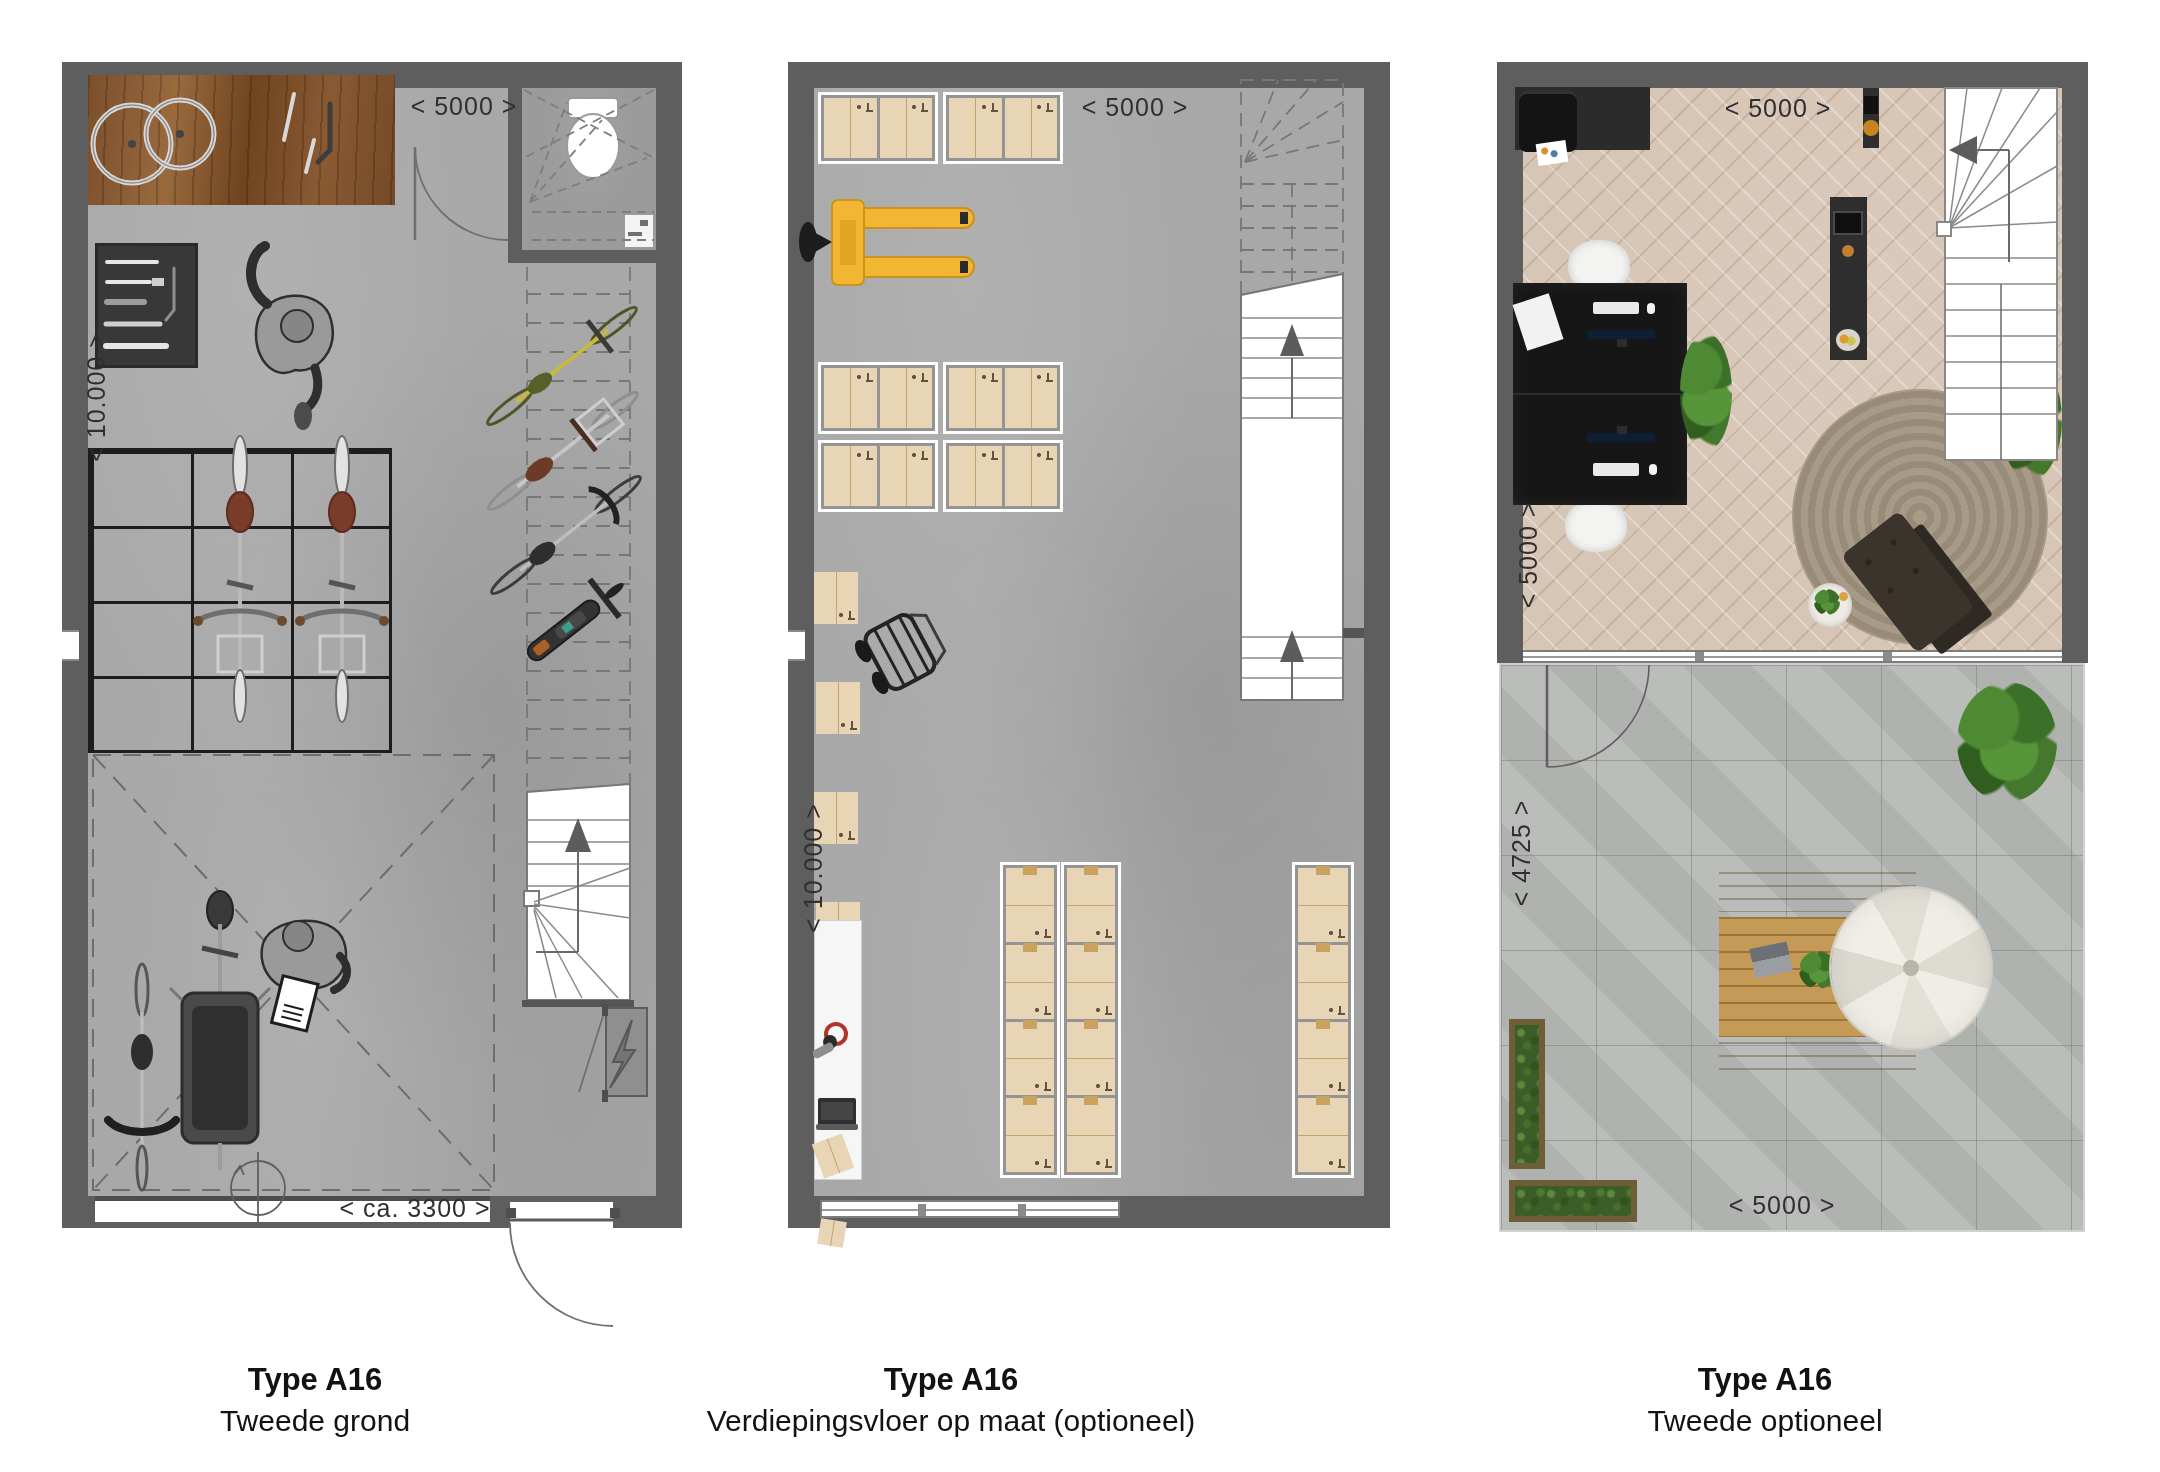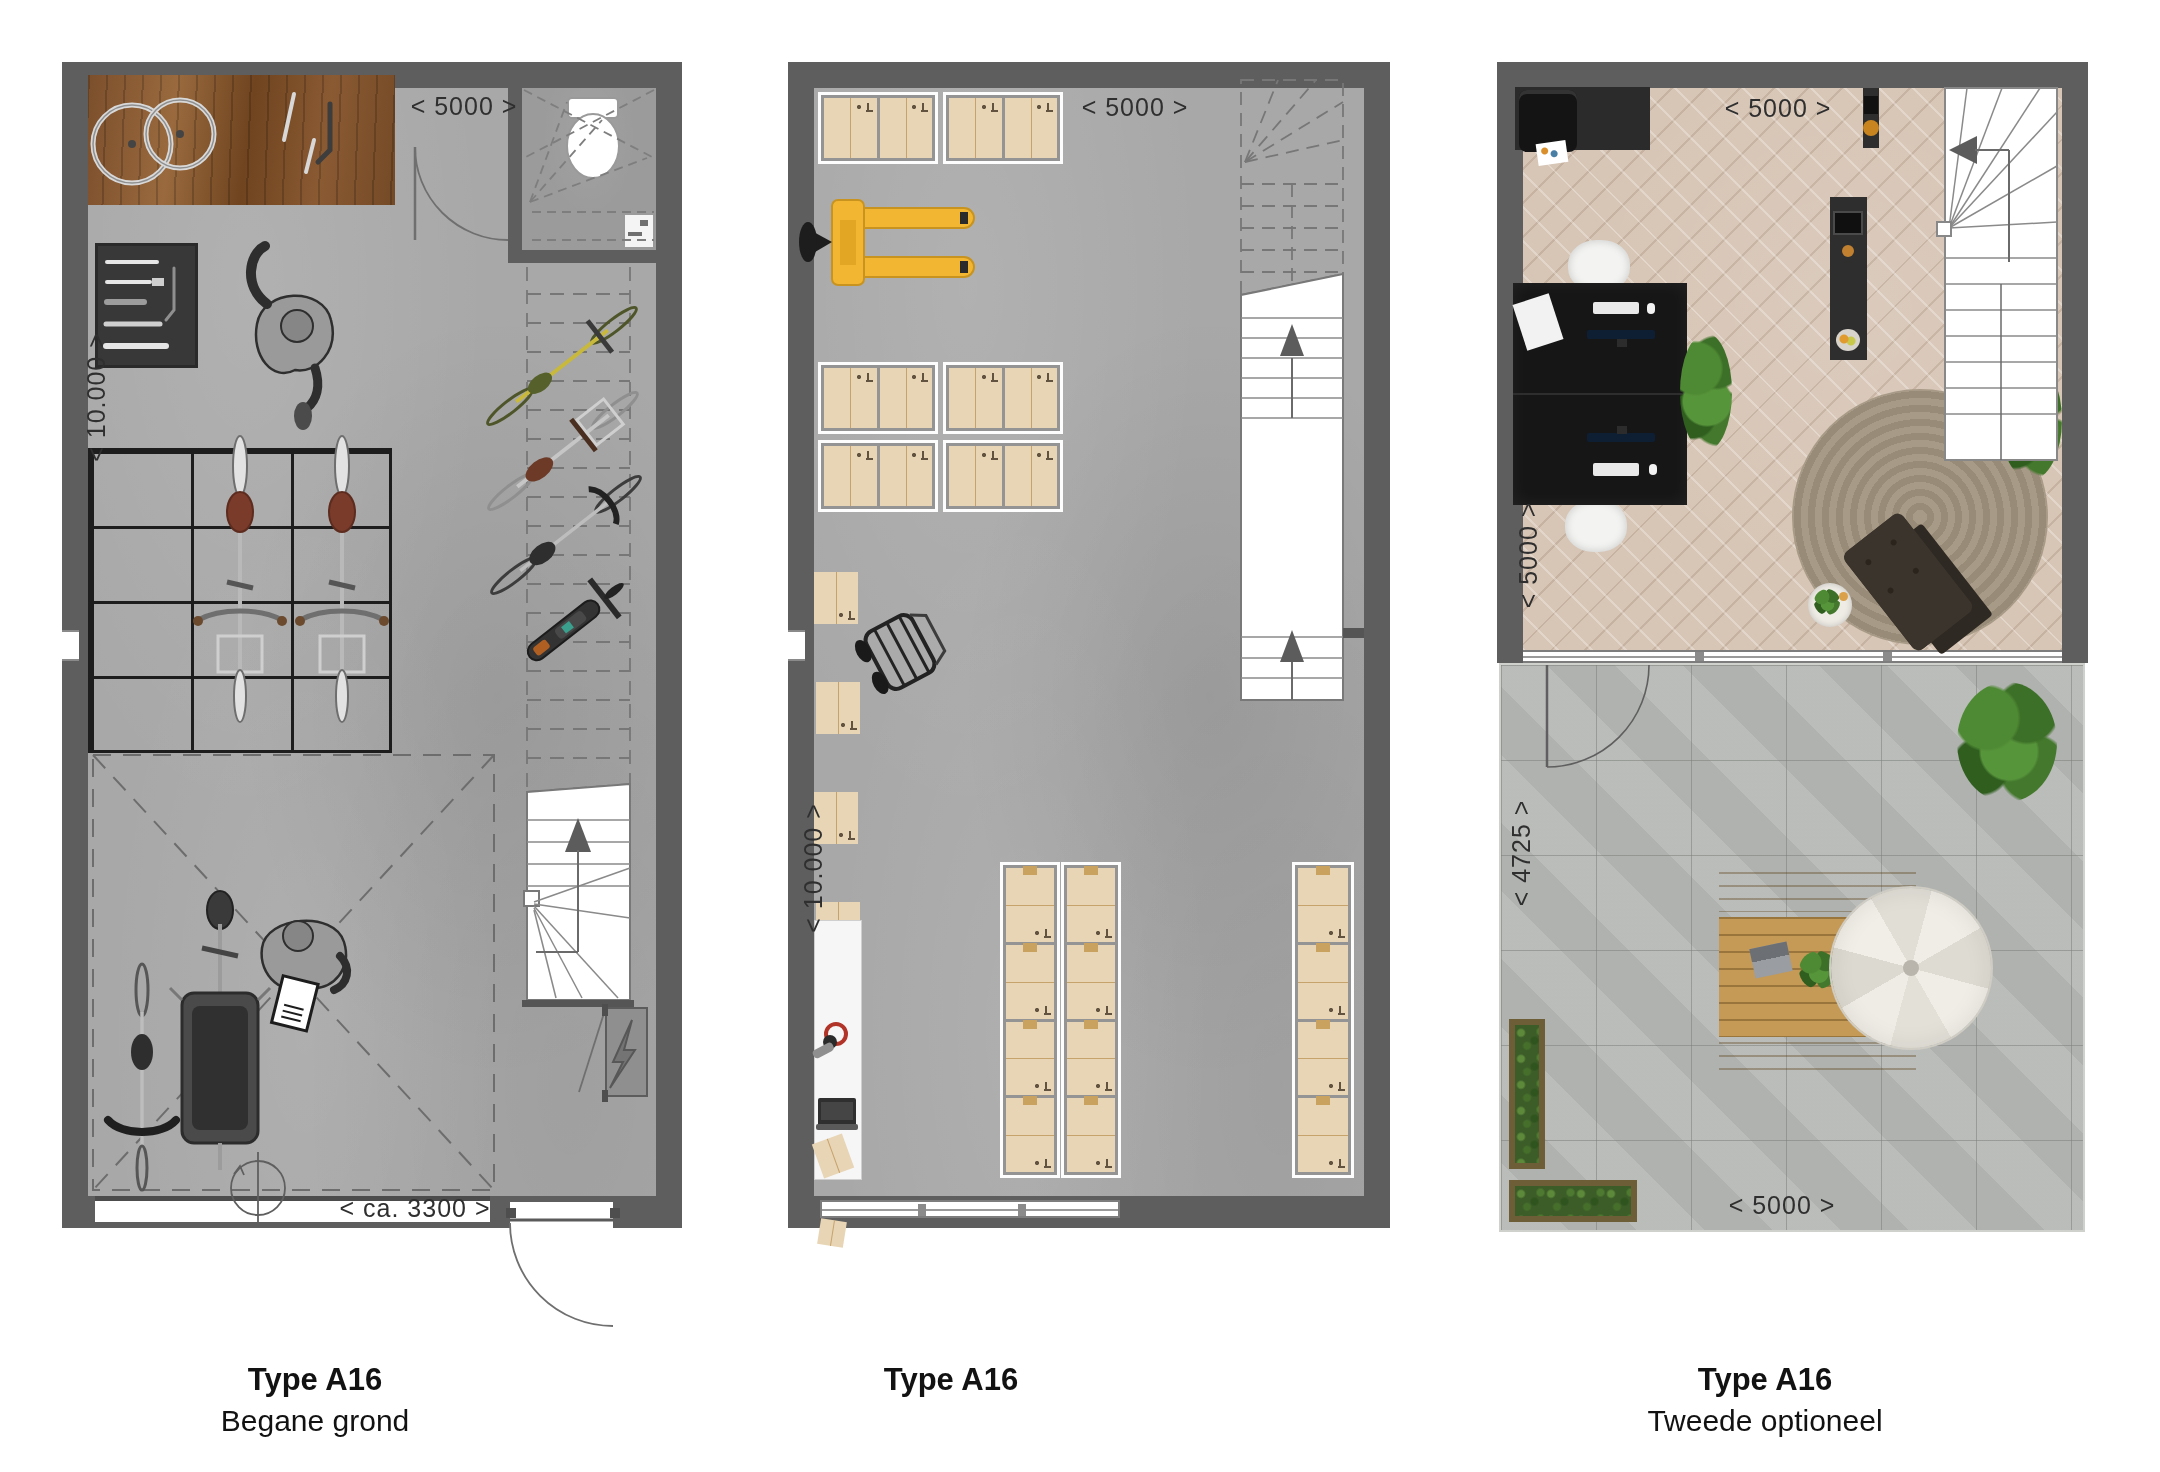--- a/index.html
+++ b/index.html
@@ -645,23 +645,24 @@
     <svg width="586" height="569" viewBox="0 0 586 569">
       <line x1="46" y1="0" x2="46" y2="102" stroke="#5f5f5f" stroke-width="2.5"></line>
       <path d="M 148,0 A 102 102 0 0 1 46,102" fill="none" stroke="#5f5f5f" stroke-width="1.6"></path>
     </svg>
     <div class="dim v" style="left:20px;top:188px">&lt; 4725 &gt;</div>
     <div class="dim" style="left:281px;top:540px">&lt; 5000 &gt;</div>
   </section>
 
   <div class="caption" style="left:315px;top:1362px">
     <div class="t">Type A16</div>
-    <div class="s">Begane grond</div>
+    <div class="s">Tweede grond</div>
   </div>
   <div class="caption" style="left:951px;top:1362px">
     <div class="t">Type A16</div>
+    <div class="s">Verdiepingsvloer op maat (optioneel)</div>
   </div>
   <div class="caption" style="left:1765px;top:1362px">
     <div class="t">Type A16</div>
     <div class="s">Tweede optioneel</div>
   </div>
 
 </div>
 
 </body></html>

